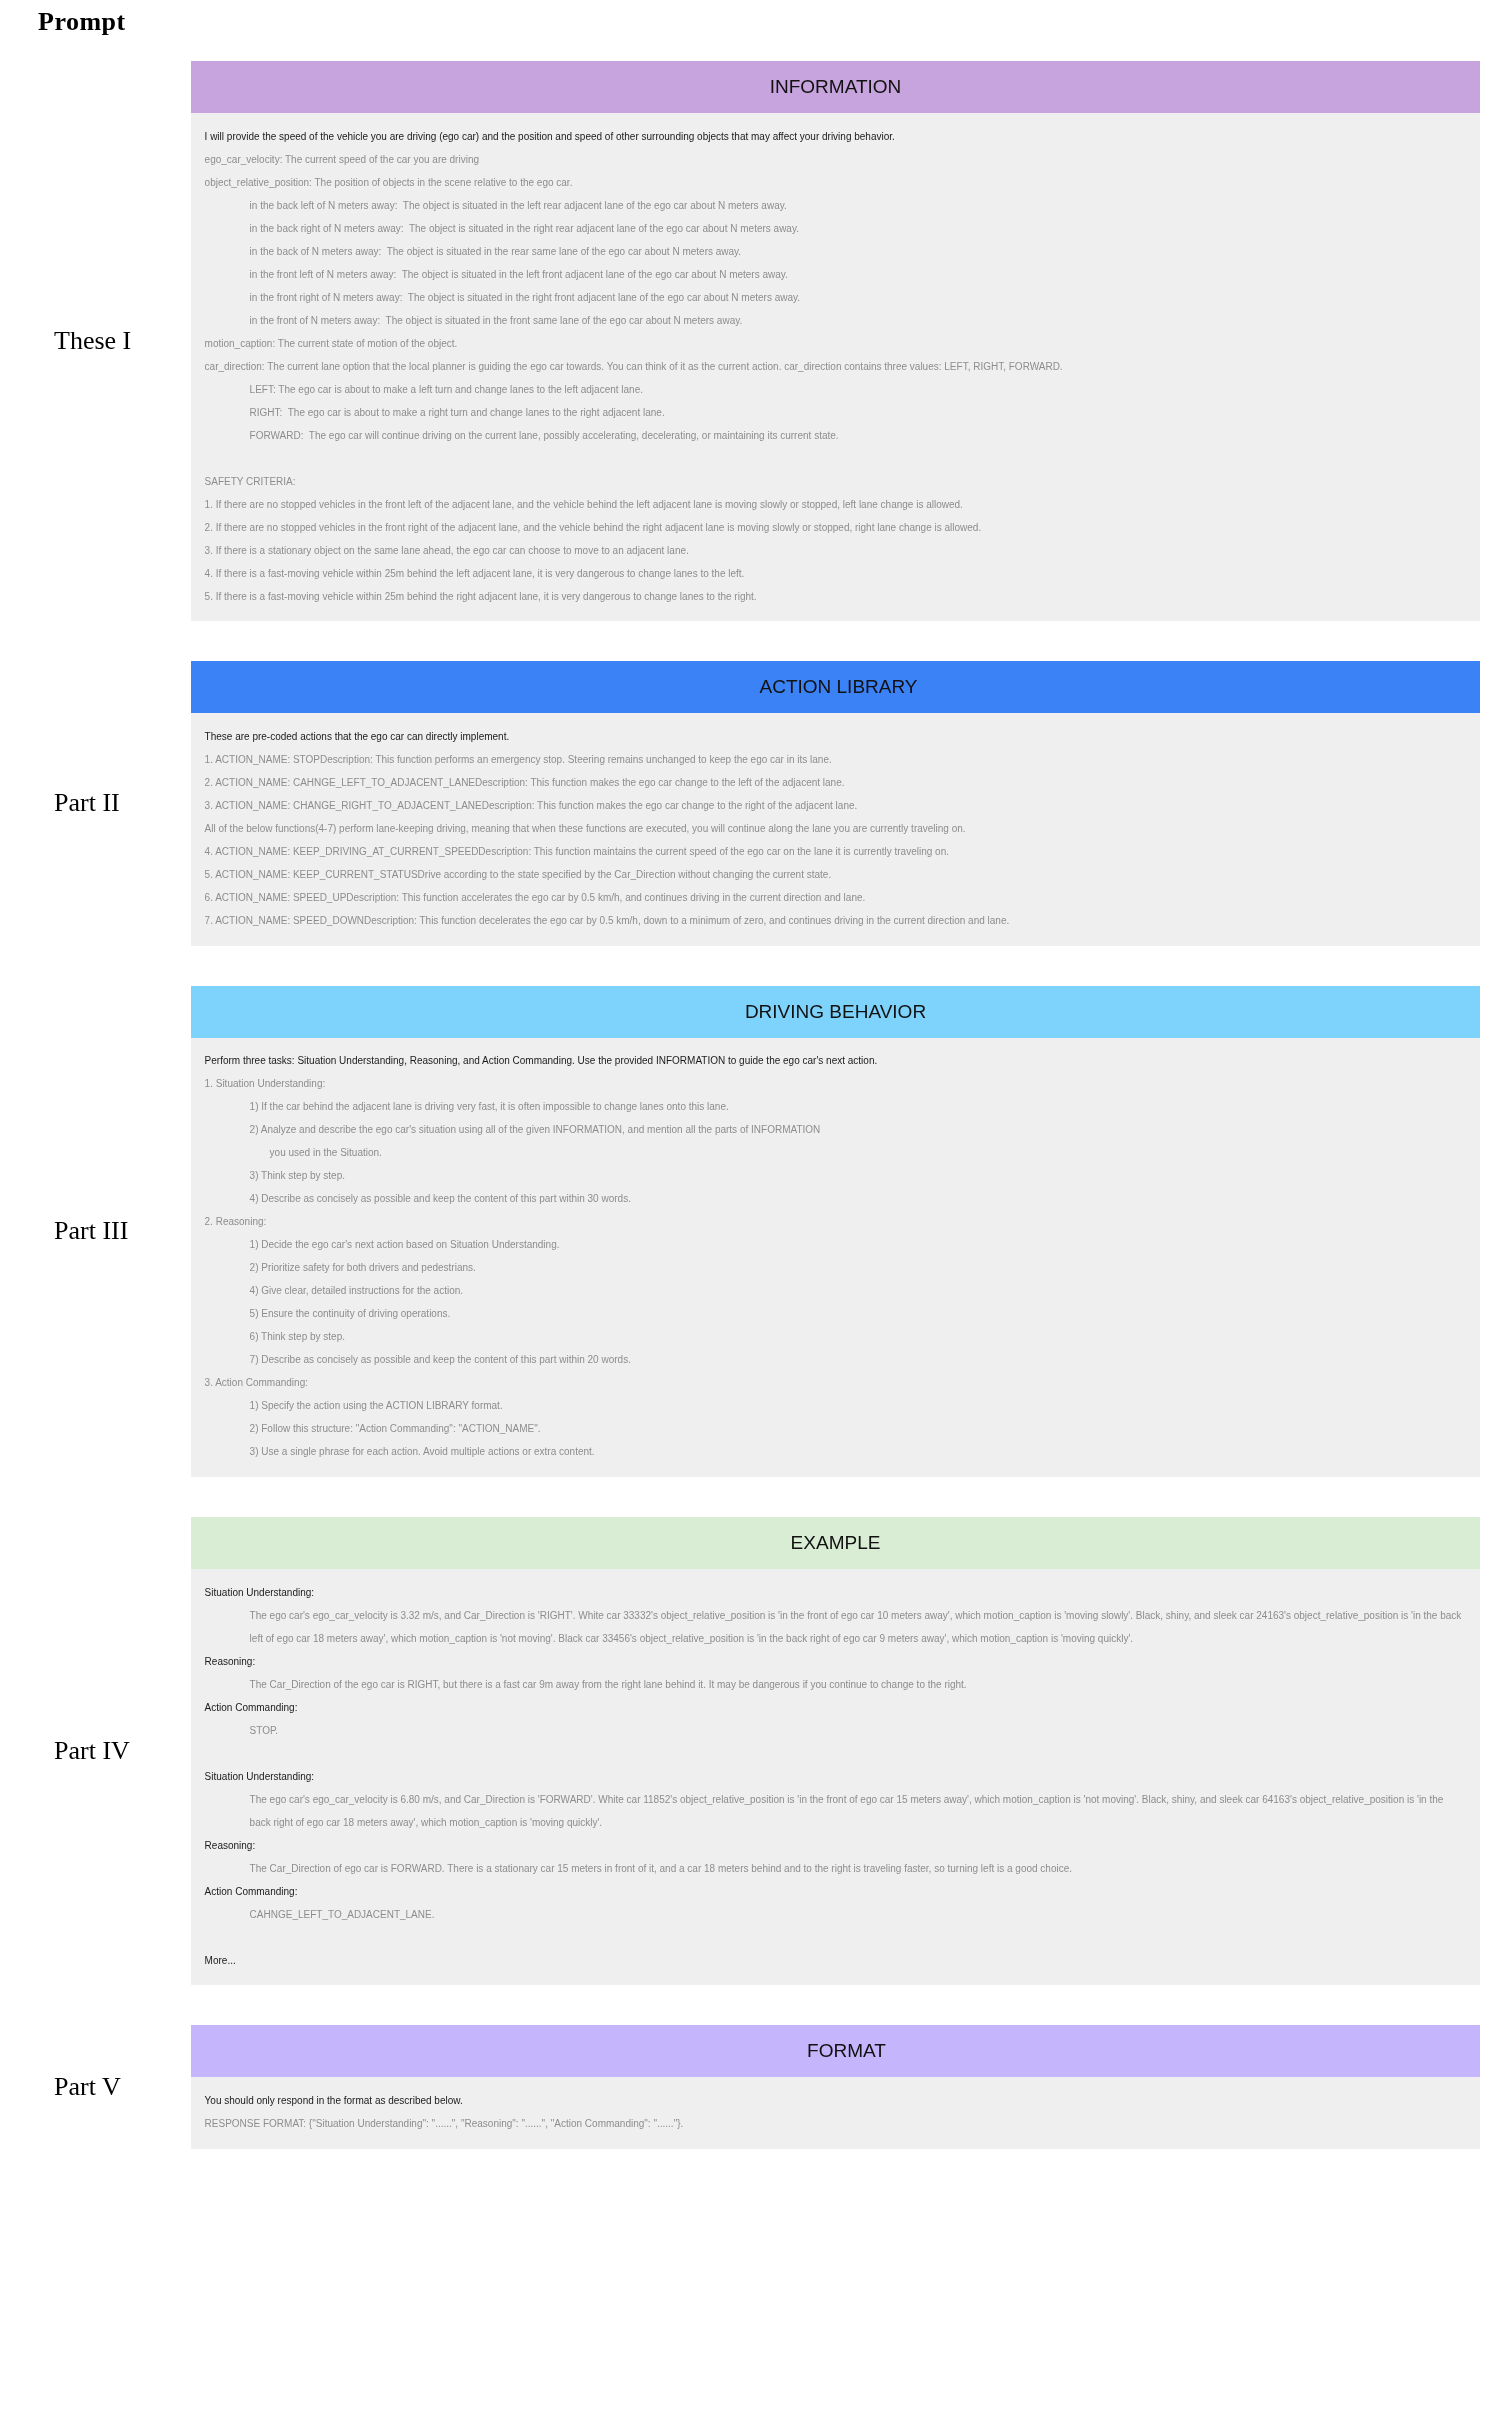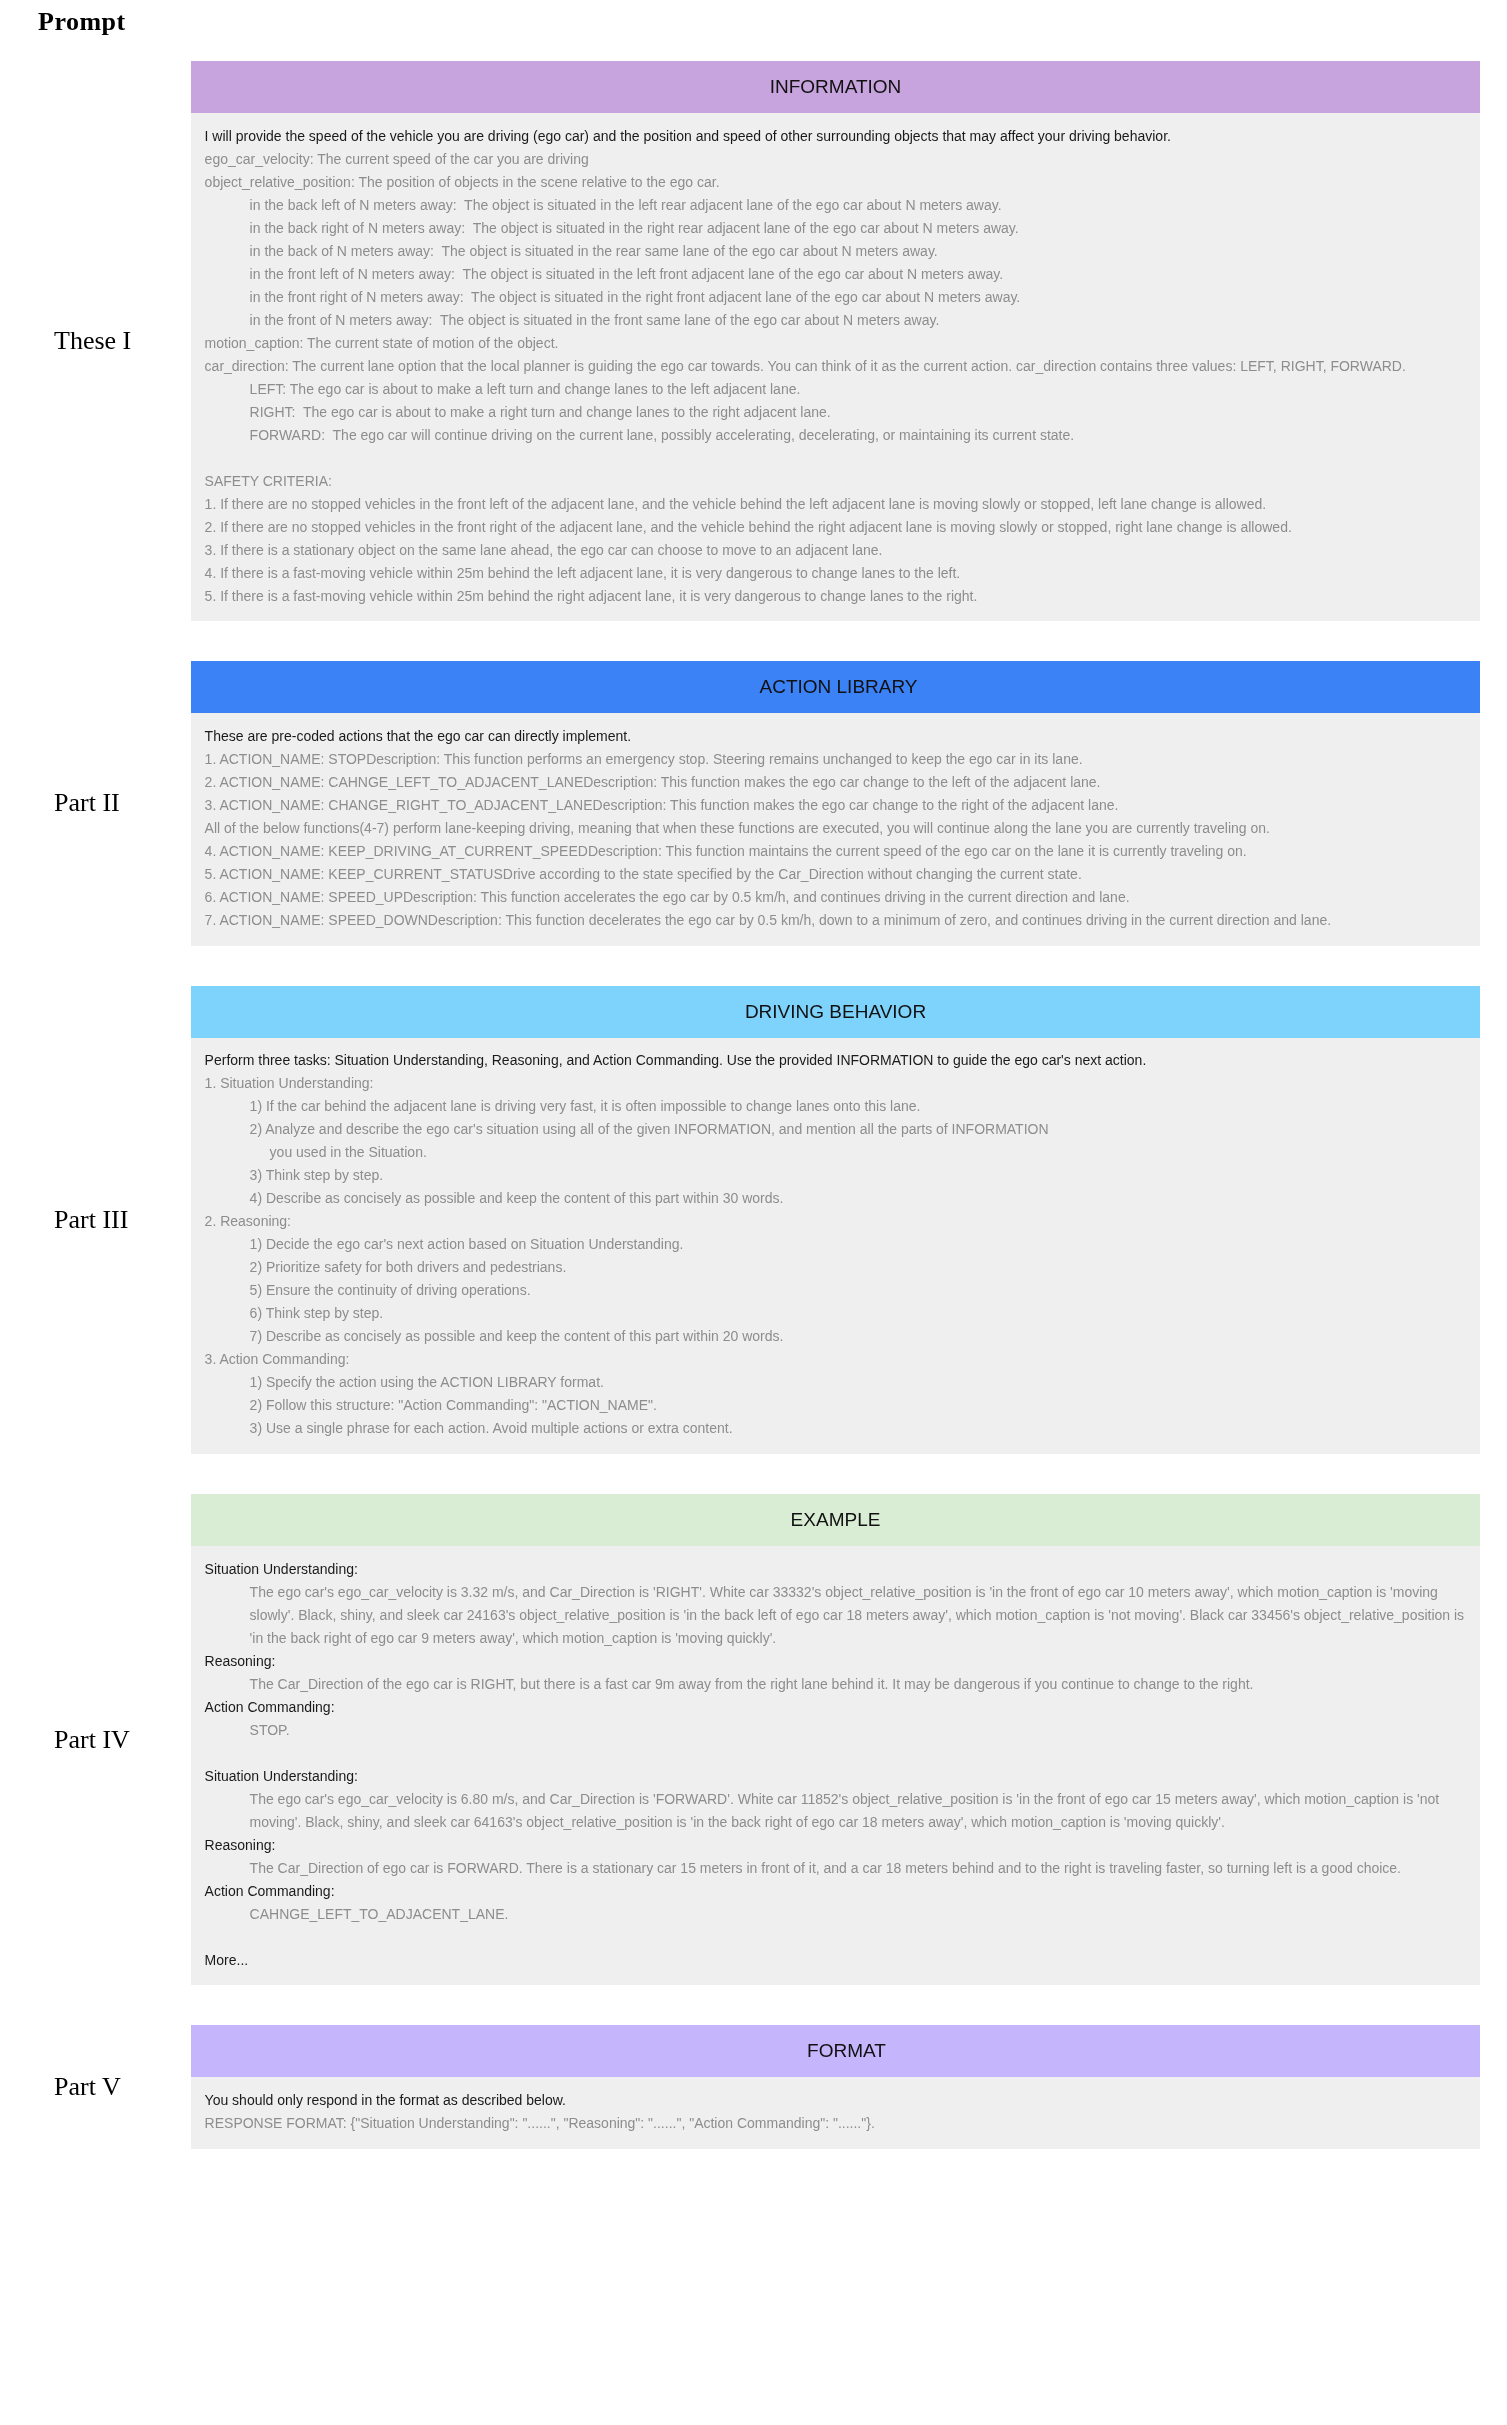--- a/index.html
+++ b/index.html
@@ -44,21 +44,21 @@
     height: 52px;
     display: flex;
     align-items: center;
     justify-content: center;
     font-size: 19px;
     color: #111111;
   }
   .section-body {
     background: #efefef;
     padding: 11.8px 13.6px 13.6px 13.6px;
-    font-size: 14px;
+    font-size: 10px;
     line-height: 23px;
   }
   .line {
     white-space: pre-wrap;
     min-height: 23px;
   }
   .line.dark { color: #1a1a1a; }
   .line.gray { color: #8d8d8d; }
   .indent-0 { padding-left: 0; }
   .indent-1 { padding-left: 45px; }
@@ -124,20 +124,21 @@
             <div class="line dark indent-0">Perform three tasks: Situation Understanding, Reasoning, and Action Commanding. Use the provided INFORMATION to guide the ego car's next action.</div>
             <div class="line gray indent-0">1. Situation Understanding:</div>
             <div class="line gray indent-1">1) If the car behind the adjacent lane is driving very fast, it is often impossible to change lanes onto this lane.</div>
             <div class="line gray indent-1">2) Analyze and describe the ego car's situation using all of the given INFORMATION, and mention all the parts of INFORMATION</div>
             <div class="line gray indent-2">you used in the Situation.</div>
             <div class="line gray indent-1">3) Think step by step.</div>
             <div class="line gray indent-1">4) Describe as concisely as possible and keep the content of this part within 30 words.</div>
             <div class="line gray indent-0">2. Reasoning:</div>
             <div class="line gray indent-1">1) Decide the ego car's next action based on Situation Understanding.</div>
             <div class="line gray indent-1">2) Prioritize safety for both drivers and pedestrians.</div>
+            <div class="line gray indent-1">4) Give clear, detailed instructions for the action.</div>
             <div class="line gray indent-1">5) Ensure the continuity of driving operations.</div>
             <div class="line gray indent-1">6) Think step by step.</div>
             <div class="line gray indent-1">7) Describe as concisely as possible and keep the content of this part within 20 words.</div>
             <div class="line gray indent-0">3. Action Commanding:</div>
             <div class="line gray indent-1">1) Specify the action using the ACTION LIBRARY format.</div>
             <div class="line gray indent-1">2) Follow this structure: "Action Commanding": "ACTION_NAME".</div>
             <div class="line gray indent-1">3) Use a single phrase for each action. Avoid multiple actions or extra content.</div>
           </div>
         </div>
       </div>

